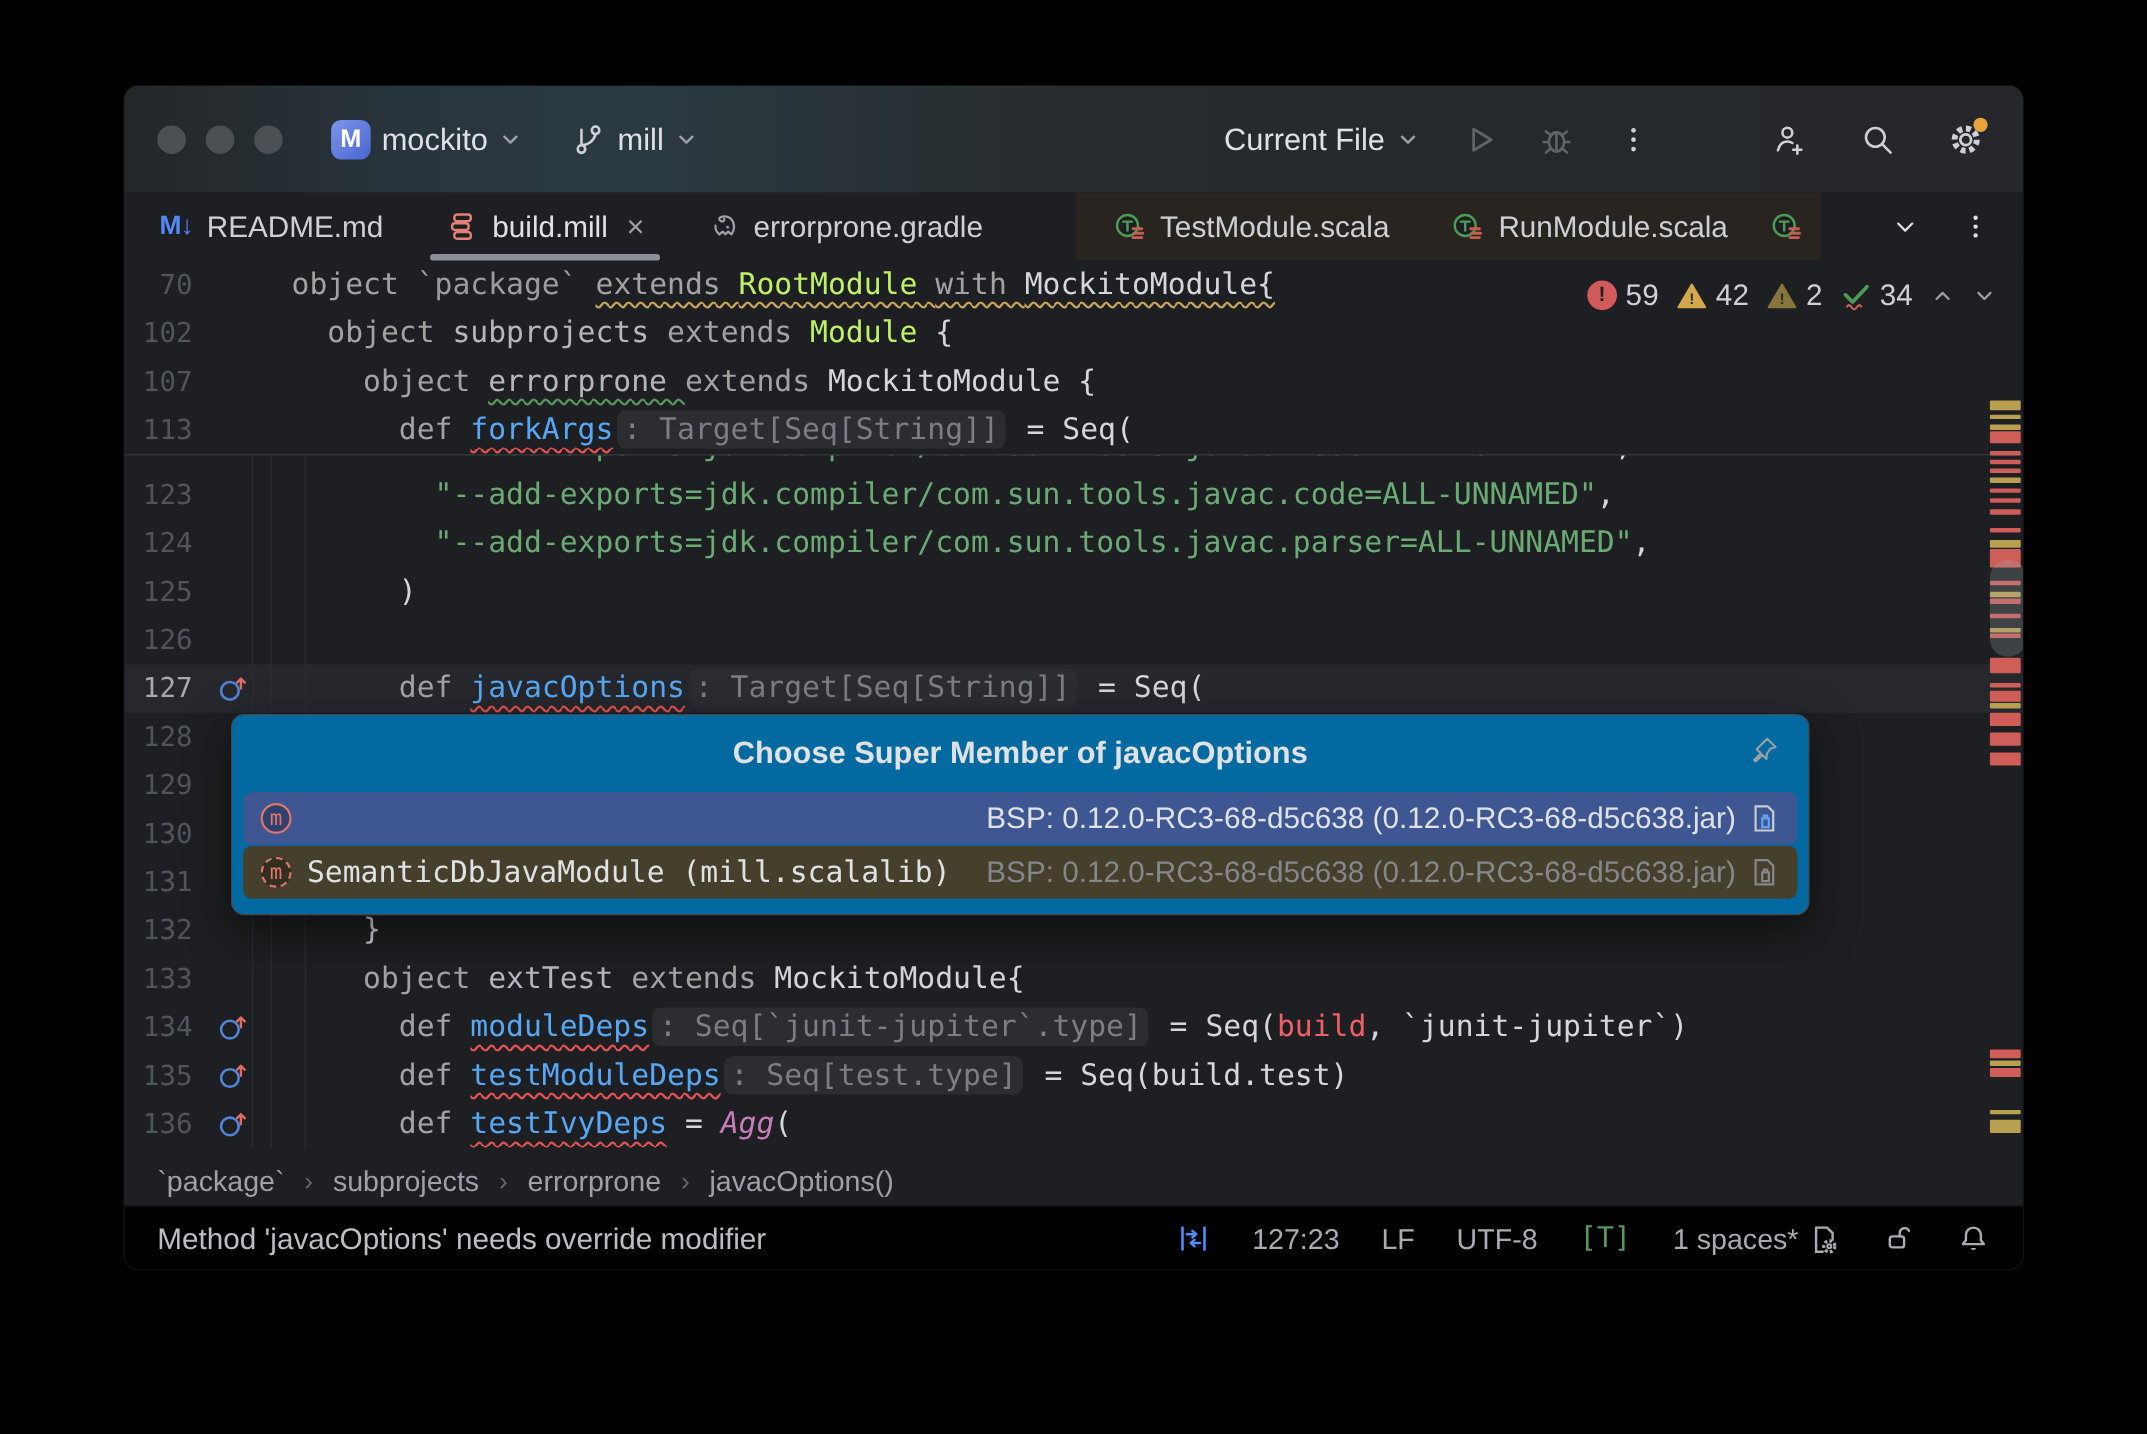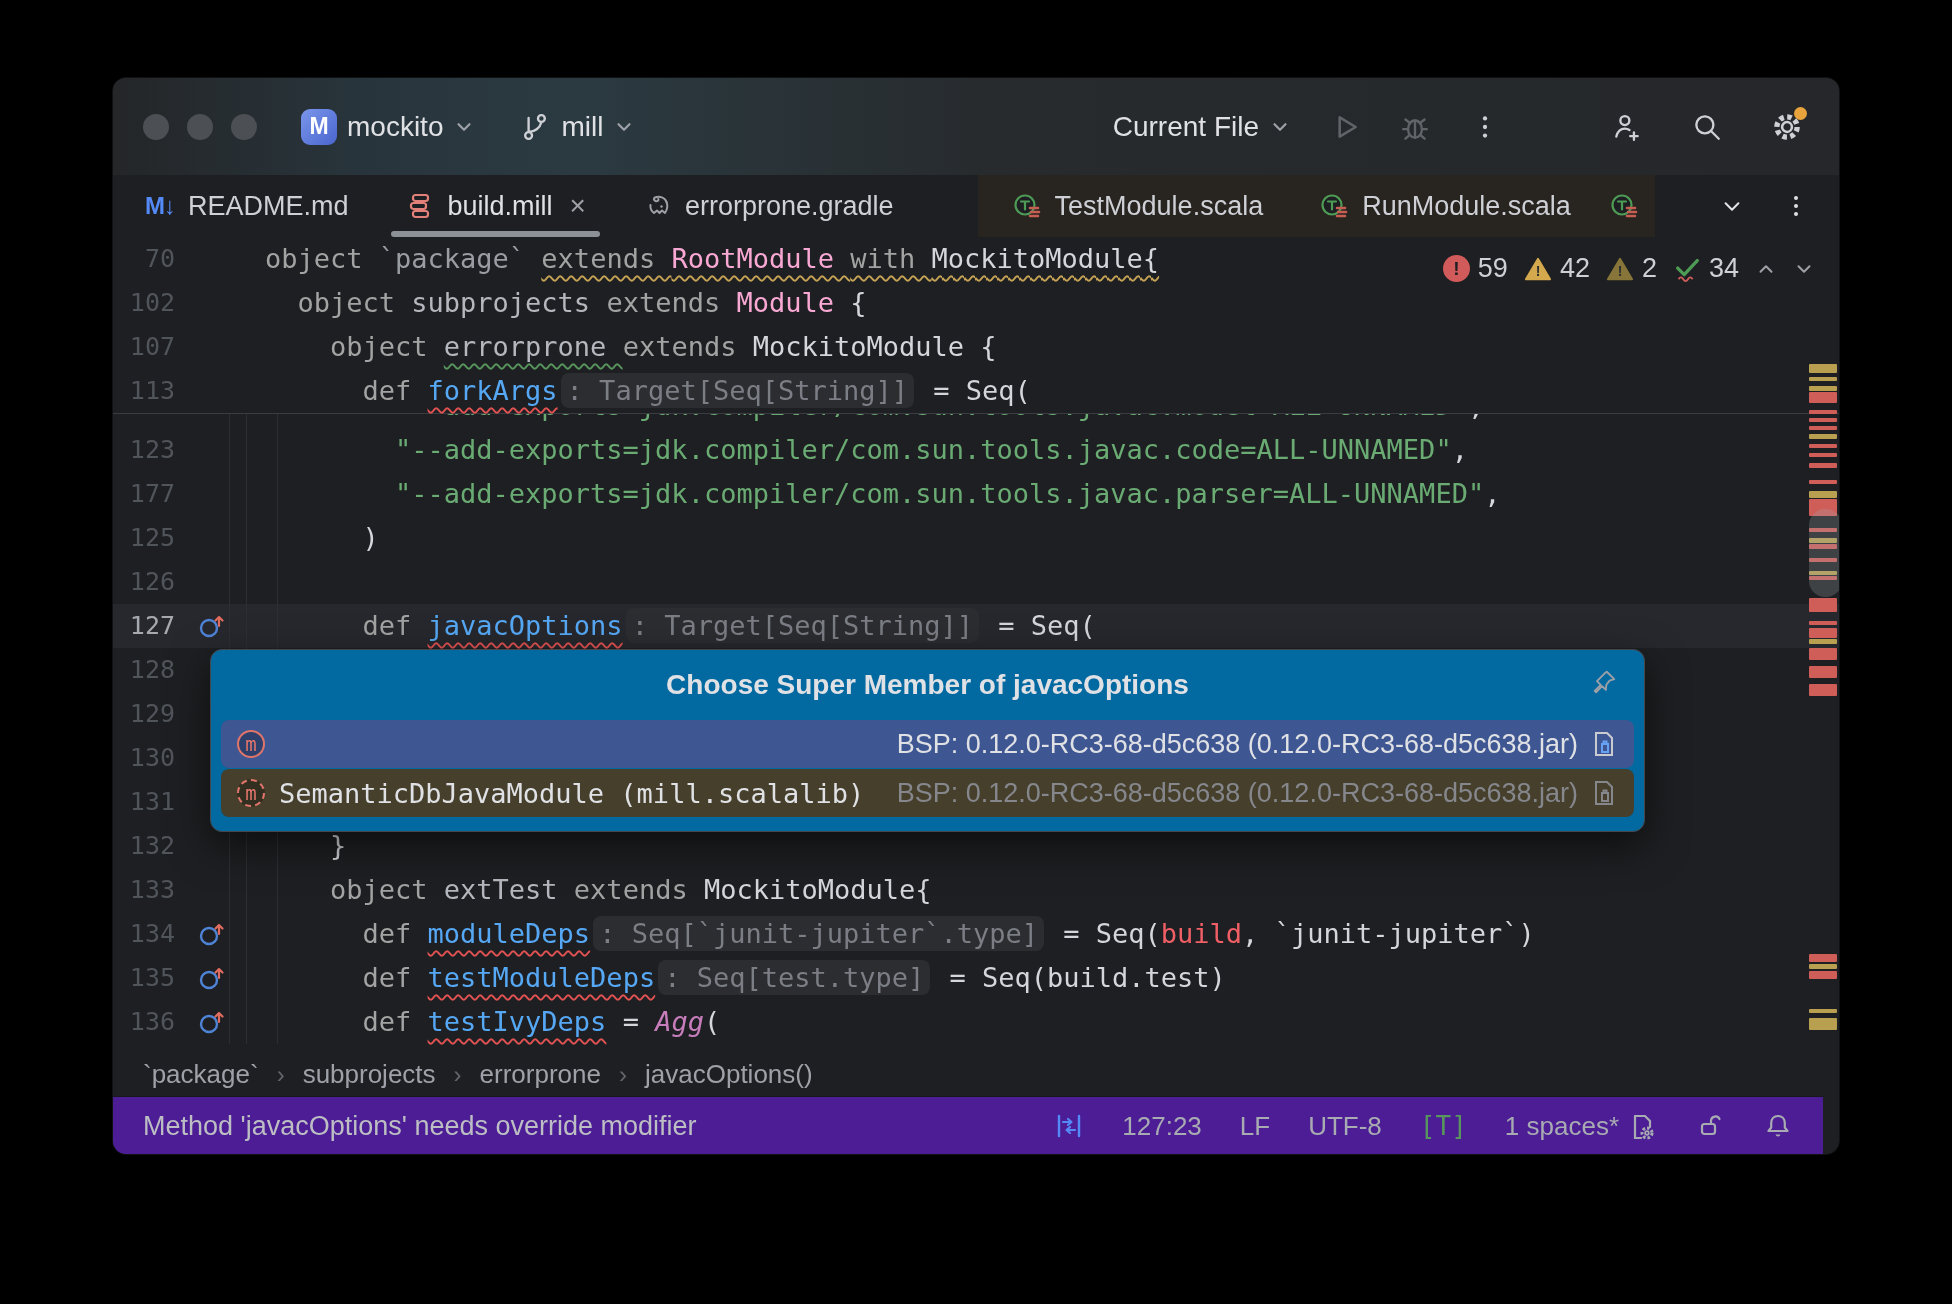--- a/index.html
+++ b/index.html
@@ -40,21 +40,21 @@
   .code-col{position:relative;z-index:0}
   .code-row{position:relative;height:44px;line-height:44px;white-space:pre;font-family:"DejaVu Sans Mono",monospace;font-size:27px}
   .code-row.current{background:#26282d}
   .ln{position:absolute;left:0;width:62px;text-align:right;color:#50545b;font-size:25px;font-family:"DejaVu Sans Mono",monospace}
   .code-row.current .ln{color:#a6a9b0}
   .gicon{position:absolute;left:84px;top:7px}
   .code-text{margin-left:152px}
   .sticky-divider{height:1px;background:#3a3c41}
   .sliver{height:14px;overflow:hidden}
   .sliver .code-text{display:block;margin-top:-30px}
-  .s-kw{color:#a3a3a3}.s-pl{color:#d4d6db}.s-id{color:#b4b7bd}.s-idq{color:#9a9da3}.s-ty{color:#f9a8d4}
+  .s-kw{color:#a3a3a3}.s-pl{color:#d4d6db}.s-id{color:#b4b7bd}.s-idq{color:#9a9da3}.s-ty{color:#bef264}
   .s-fn{color:#56a8f5}.s-str{color:#6aab73}.s-err{color:#ef5f65}.s-agg{color:#c77dbb;font-style:italic}
   .w-y{text-decoration:underline wavy #c7a455;text-decoration-thickness:2px;text-underline-offset:7px}
   .w-g{text-decoration:underline wavy #57965c;text-decoration-thickness:2px;text-underline-offset:7px}
   .w-r{text-decoration:underline wavy #e35252;text-decoration-thickness:2px;text-underline-offset:7px}
   .s-hint{background:#2b2d30;border-radius:8px;color:#7b7e85;padding:2px 6px;margin:0 3px}
 
   
   .inspections{position:absolute;top:14px;right:18px;z-index:5;display:flex;align-items:center;gap:16px;color:#ced0d6;font-size:27px;background:#1e1f22;padding:2px 6px;border-radius:8px}
   .insp-item{display:flex;align-items:center;gap:8px}
   .errbadge{width:27px;height:27px;border-radius:50%;background:#d15b5b;color:#1e1f22;display:flex;align-items:center;justify-content:center;font-weight:bold;font-size:19px}
@@ -73,21 +73,21 @@
   .popup-row.alt{background:#453f2b;margin-top:1px}
   .trait-ic{width:28px;height:28px;border-radius:50%;border:2.5px solid #e0756b;color:#e0756b;display:flex;align-items:center;justify-content:center;font-family:"DejaVu Sans Mono",monospace;font-size:19px;background:rgba(0,0,0,.25)}
   .trait-ic.dashed{border-style:dashed}
   .row-name{font-family:"DejaVu Sans Mono",monospace;font-size:27px;color:#dfe1e5}
   .row-meta{margin-left:auto;font-size:27px;color:#dfe1e5;display:flex;align-items:center;gap:10px}
   .popup-row.alt .row-meta{color:#85878c}
 
   
   .breadcrumbs{position:absolute;left:0;right:0;top:975px;height:43px;display:flex;align-items:center;gap:18px;padding:0 30px;color:#9ea1a8;font-size:26px;background:#1e1f22}
   .breadcrumbs .sep{color:#63666c;font-size:24px}
-  .statusbar{position:absolute;left:0;right:16px;top:1018px;height:60px;background:#4c1d95;border-top:1px solid #17181a;display:flex;align-items:center;padding:0 30px;color:#a8abb2;font-size:26px}
+  .statusbar{position:absolute;left:0;right:0;top:1018px;height:60px;background:#000000;border-top:1px solid #17181a;display:flex;align-items:center;padding:0 30px;color:#a8abb2;font-size:26px}
   .sb-msg{color:#bcbec4;font-size:27px}
   .sb-right{margin-left:auto;display:flex;align-items:flex-start;gap:38px}
   .sb-t{color:#57965c;font-family:"DejaVu Sans Mono",monospace;font-size:26px}
   .sb-item{display:flex;align-items:center;gap:8px}
   svg{display:block}
 </style>
 </head>
 <body>
 
 <div class="stage">
@@ -223,21 +223,21 @@
       <div class="guide" style="left:164px"></div>
 
       <div class="code-col" id="code-col">
           <div class="code-row"><span class="ln">70</span><span class="code-text" style="padding-left: 0ch;"><span class="s-kw">object </span><span class="s-idq">`package` </span><span class="s-kw w-y">extends </span><span class="s-ty w-y">RootModule </span><span class="s-kw w-y">with </span><span class="s-pl w-y">MockitoModule{</span></span></div>
           <div class="code-row"><span class="ln">102</span><span class="code-text" style="padding-left: 2ch;"><span class="s-kw">object </span><span class="s-id">subprojects </span><span class="s-kw">extends </span><span class="s-ty">Module </span><span class="s-pl">{</span></span></div>
           <div class="code-row"><span class="ln">107</span><span class="code-text" style="padding-left: 4ch;"><span class="s-kw">object </span><span class="s-id w-g">errorprone </span><span class="s-kw">extends </span><span class="s-pl">MockitoModule {</span></span></div>
           <div class="code-row"><span class="ln">113</span><span class="code-text" style="padding-left: 6ch;"><span class="s-kw">def </span><span class="s-fn w-r">forkArgs</span><span class="s-hint">: Target[Seq[String]]</span><span class="s-pl"> = Seq(</span></span></div>
           <div class="sticky-divider"></div>
           <div class="code-row sliver"><span class="ln"></span><span class="code-text" style="padding-left: 8ch;"><span class="s-str">"--add-exports=jdk.compiler/com.sun.tools.javac.model=ALL-UNNAMED"</span><span class="s-pl">,</span></span></div>
           <div class="code-row"><span class="ln">123</span><span class="code-text" style="padding-left: 8ch;"><span class="s-str">"--add-exports=jdk.compiler/com.sun.tools.javac.code=ALL-UNNAMED"</span><span class="s-pl">,</span></span></div>
-          <div class="code-row"><span class="ln">177</span><span class="code-text" style="padding-left: 8ch;"><span class="s-str">"--add-exports=jdk.compiler/com.sun.tools.javac.parser=ALL-UNNAMED"</span><span class="s-pl">,</span></span></div>
+          <div class="code-row"><span class="ln">124</span><span class="code-text" style="padding-left: 8ch;"><span class="s-str">"--add-exports=jdk.compiler/com.sun.tools.javac.parser=ALL-UNNAMED"</span><span class="s-pl">,</span></span></div>
           <div class="code-row"><span class="ln">125</span><span class="code-text" style="padding-left: 6ch;"><span class="s-pl">)</span></span></div>
           <div class="code-row"><span class="ln">126</span><span class="code-text" style="padding-left: 0ch;"></span></div>
           <div class="code-row current"><span class="ln">127</span><svg class="gicon" width="30" height="30" viewBox="0 0 30 30">
               <circle cx="12" cy="17" r="8" fill="none" stroke="#4f83d6" stroke-width="2.4"></circle>
               <path d="M22 15V6 M18.5 9.5L22 6l3.5 3.5" fill="none" stroke="#e06c5f" stroke-width="2.2" stroke-linecap="round" stroke-linejoin="round"></path>
             </svg><span class="code-text" style="padding-left: 6ch;"><span class="s-kw">def </span><span class="s-fn w-r">javacOptions</span><span class="s-hint">: Target[Seq[String]]</span><span class="s-pl"> = Seq(</span></span></div>
           <div class="code-row"><span class="ln">128</span><span class="code-text" style="padding-left: 0ch;"></span></div>
           <div class="code-row"><span class="ln">129</span><span class="code-text" style="padding-left: 0ch;"></span></div>
           <div class="code-row"><span class="ln">130</span><span class="code-text" style="padding-left: 0ch;"></span></div>
           <div class="code-row"><span class="ln">131</span><span class="code-text" style="padding-left: 0ch;"></span></div>

